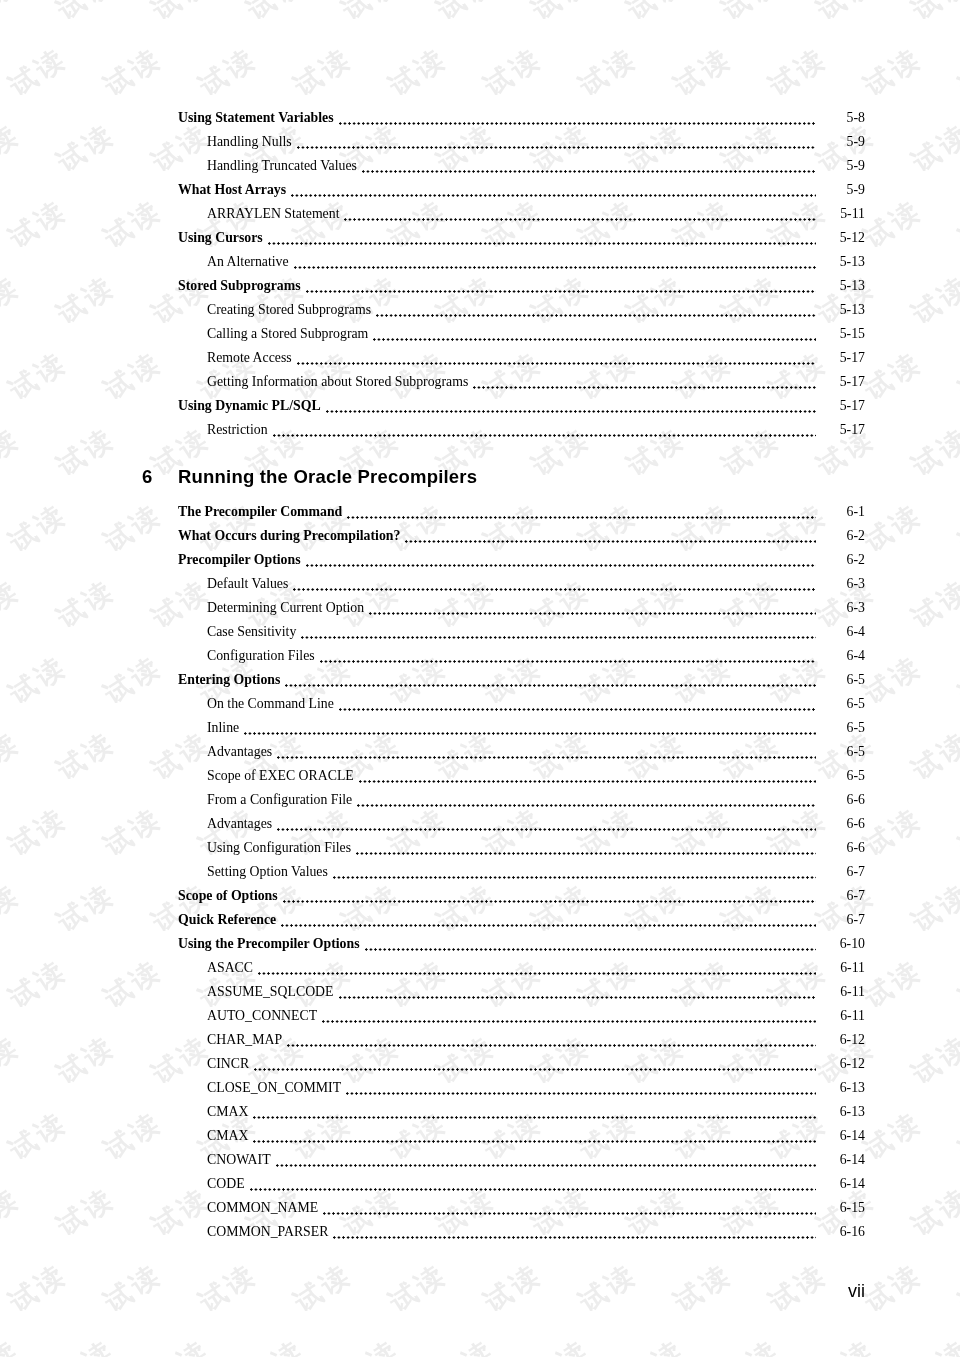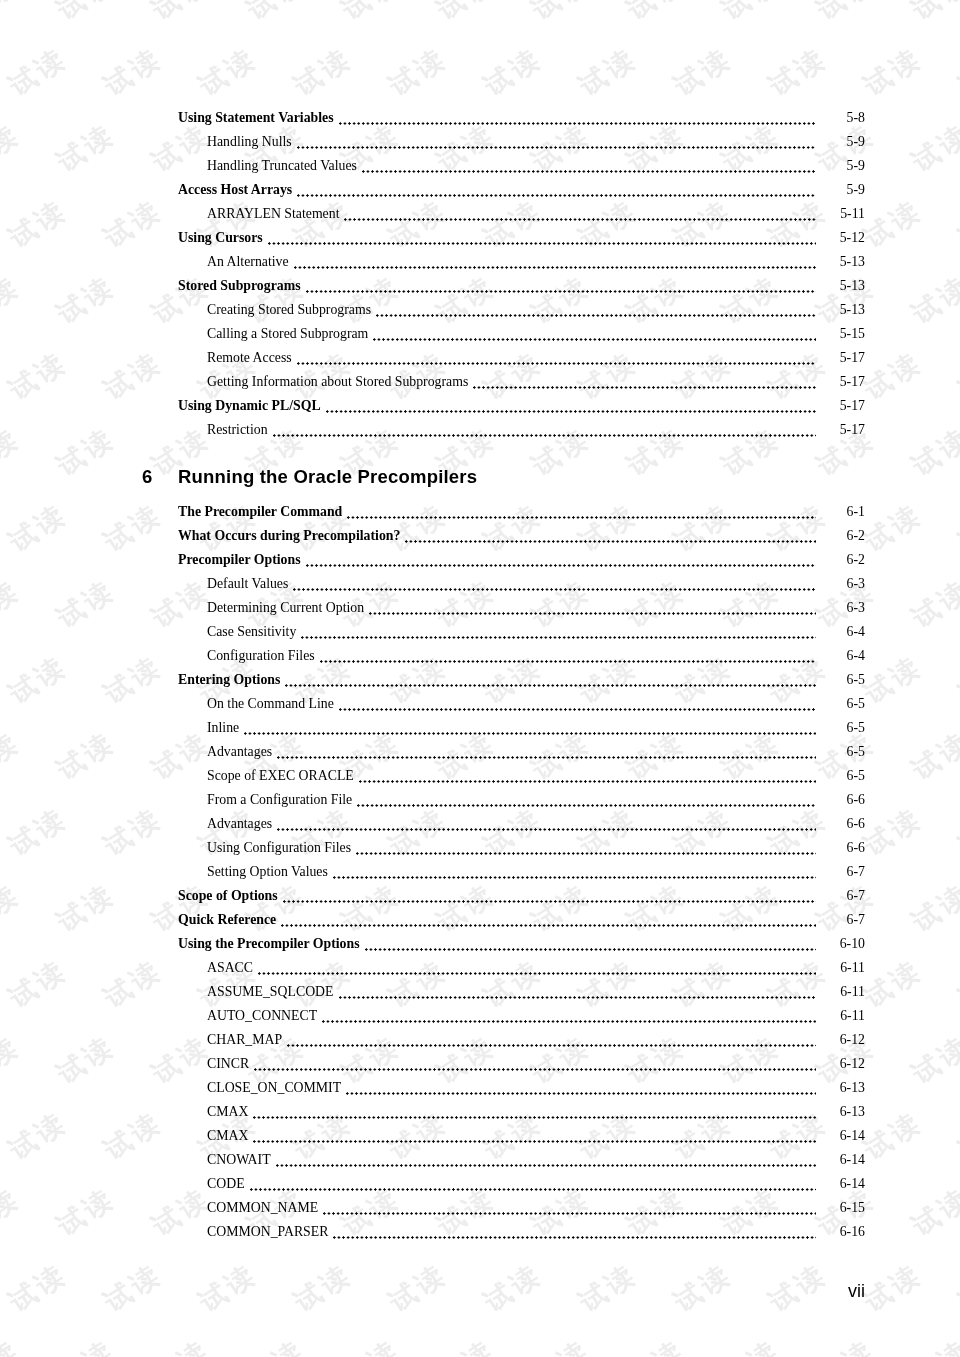--- a/index.html
+++ b/index.html
@@ -326,21 +326,21 @@
     <span class="label">Handling Nulls</span>
     <span class="dots"></span>
     <span class="pagenum">5-9</span>
   </div>
       <div class="entry lvl2">
     <span class="label">Handling Truncated Values</span>
     <span class="dots"></span>
     <span class="pagenum">5-9</span>
   </div>
       <div class="entry lvl1">
-    <span class="label">Access Host Arrays</span>
+    <span class="label">What Host Arrays</span>
     <span class="dots"></span>
     <span class="pagenum">5-9</span>
   </div>
       <div class="entry lvl2">
     <span class="label">ARRAYLEN Statement</span>
     <span class="dots"></span>
     <span class="pagenum">5-11</span>
   </div>
       <div class="entry lvl1">
     <span class="label">Using Cursors</span>

